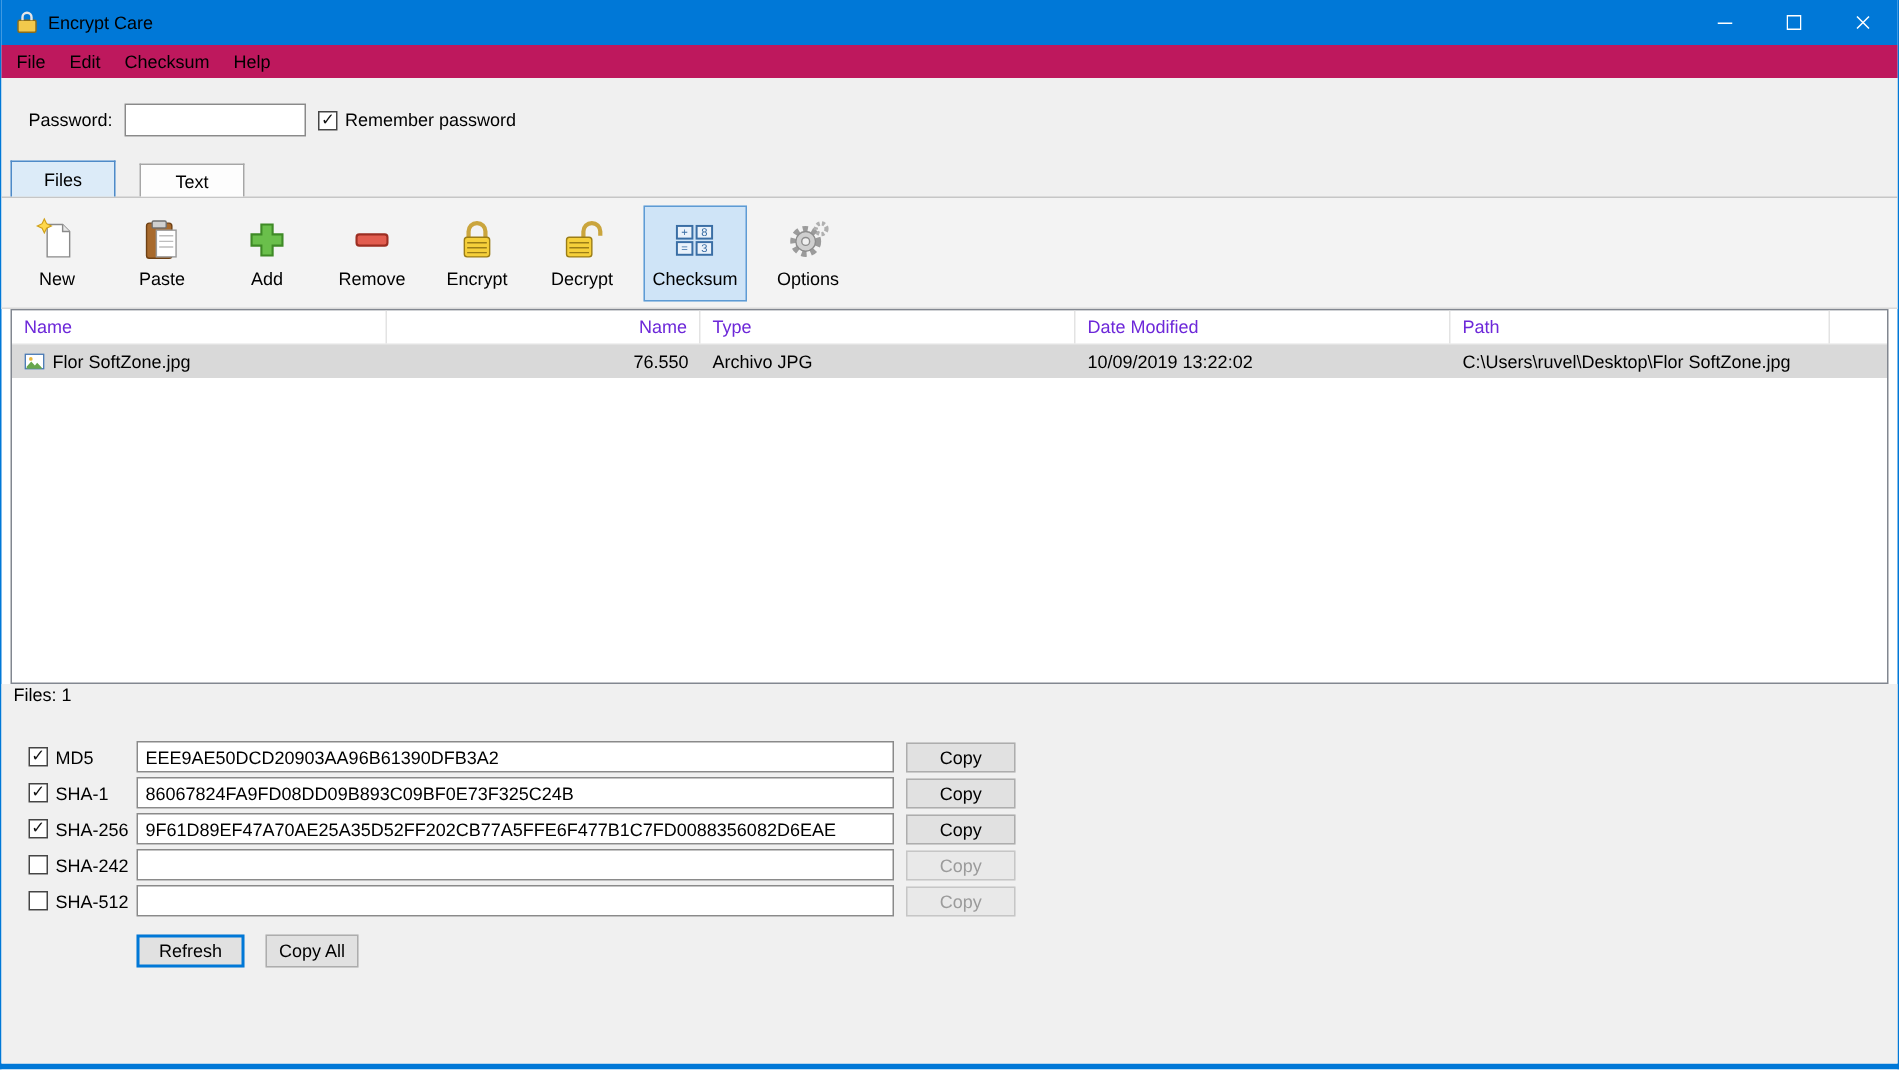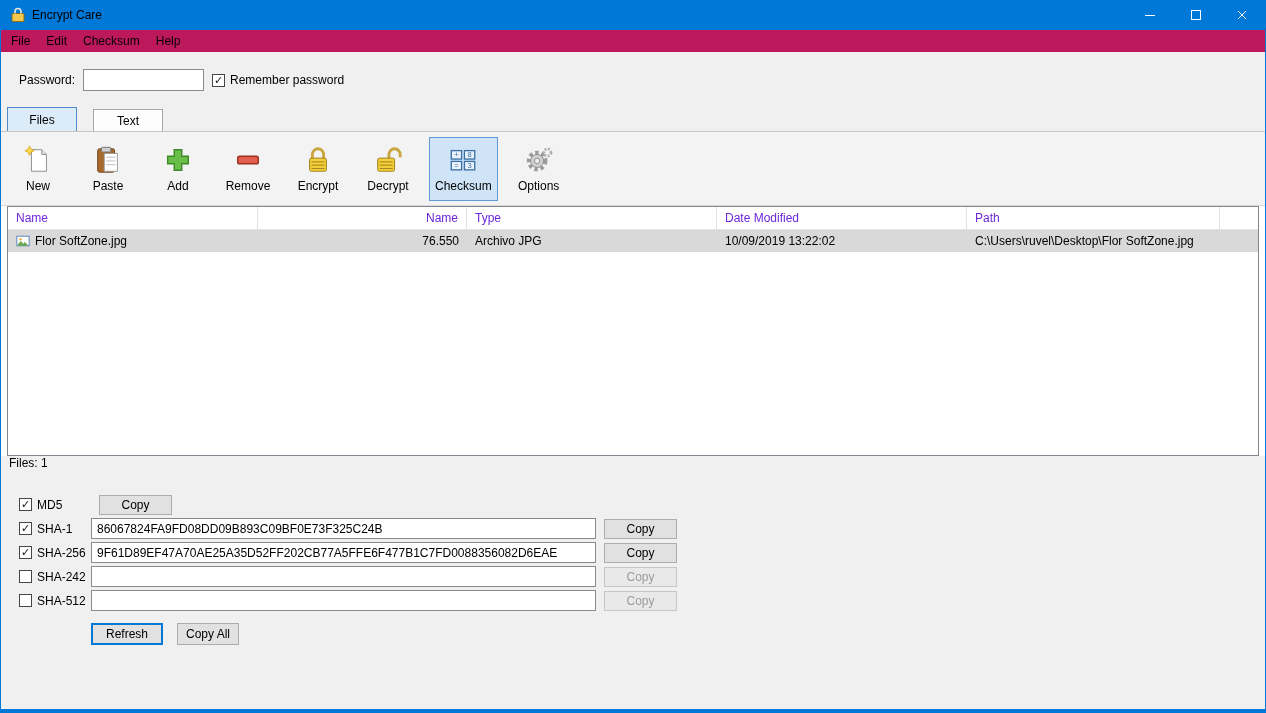--- a/index.html
+++ b/index.html
@@ -262,20 +262,21 @@
     <span>Files: 1</span>
   </div>
 
   <div class="checksum-section">
     <div>
         <div class="hash-row">
           <span class="hash-label">
             <span class="checkbox">✓</span>
             <span class="hash-name">MD5</span>
           </span>
+          <input class="text-input hash-input" type="text" value="EEE9AE50DCD20903AA96B61390DFB3A2" style="">
           <button class="btn">Copy</button>
         </div>
         <div class="hash-row">
           <span class="hash-label">
             <span class="checkbox">✓</span>
             <span class="hash-name">SHA-1</span>
           </span>
           <input class="text-input hash-input" type="text" value="86067824FA9FD08DD09B893C09BF0E73F325C24B" style="">
           <button class="btn">Copy</button>
         </div>

